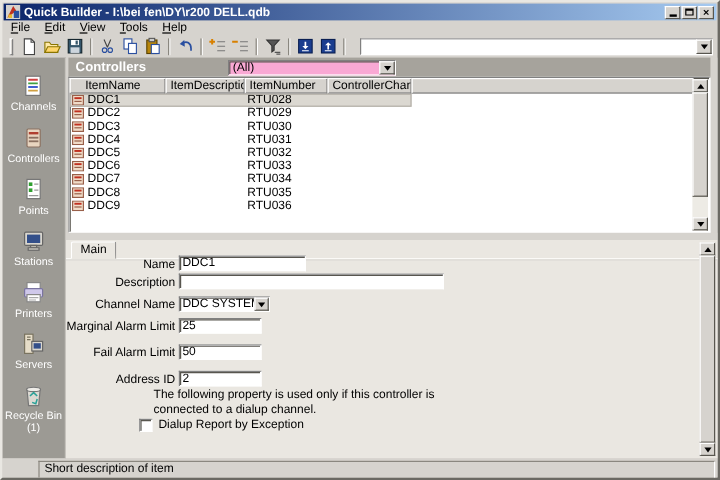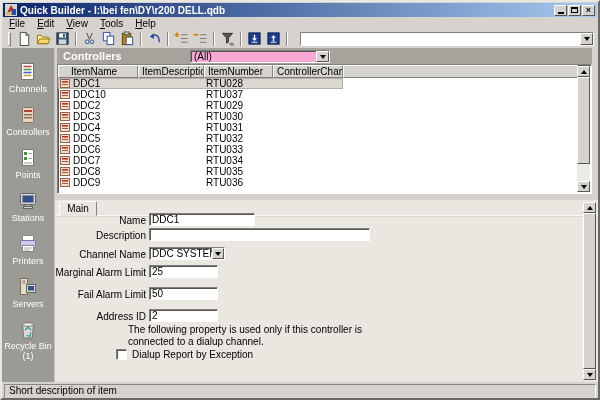--- a/index.html
+++ b/index.html
@@ -106,21 +106,21 @@
   .xval{flex:1;line-height:11px;padding:0 2px;overflow:hidden;white-space:nowrap;}
   .xbtn{width:12px;background:var(--c-face,#d6d3ce);border:1px solid;border-color:#fff #58564f #58564f #fff;
     display:flex;align-items:center;justify-content:center;flex:none;}
   .note{position:absolute;left:73px;top:124px;width:272px;line-height:12px;}
   .checkbox-row{top:147px;left:61px;display:flex;align-items:center;}
   .xcheck{width:11px;height:11px;background:#fff;border:1px solid;border-color:#808080 #fff #fff #808080;
     box-shadow:inset 1px 1px 0 #58564f;flex:none;}
   .cblabel{margin-left:5px;line-height:11px;}
   
   .statusbar{position:absolute;left:0;right:0;bottom:0;height:16px;background:var(--c-face,#d6d3ce);padding:2px;}
-  .status-panel{height:16px;border:1px solid;border-color:#8a877f #fff #fff #8a877f;padding:0 4px;line-height:11px;}
+  .status-panel{height:16px;border:1px solid;border-color:#8a877f #fff #fff #8a877f;padding:0 4px;line-height:11px;margin-left:28px;}
 </style>
 </head>
 <body>
 
 <div class="window">
 
   <div class="titlebar">
     <span class="app-icon">
       <svg viewBox="0 0 12 12">
           <rect width="12" height="12" fill="#d6d3ce"></rect>
@@ -383,35 +383,20 @@
                 <svg viewBox="0 0 10 9">
                   <rect x="0.5" y="0.5" width="9" height="8" fill="#f0dcc8" stroke="#99604a"></rect>
                   <rect x="2" y="2" width="6" height="1.6" fill="#c03020"></rect>
                   <rect x="2" y="5" width="6" height="1" fill="#99604a"></rect>
                 </svg>
               </span>
               <span>DDC1</span>
             </span>
             <span class="lc c1"></span>
             <span class="lc c2">RTU028</span>
-            <span class="lc c3"></span>
-          </div>
-          <div class="lrow">
-            <span class="lc c0">
-              <span class="ricon">
-                <svg viewBox="0 0 10 9">
-                  <rect x="0.5" y="0.5" width="9" height="8" fill="#f0dcc8" stroke="#99604a"></rect>
-                  <rect x="2" y="2" width="6" height="1.6" fill="#c03020"></rect>
-                  <rect x="2" y="5" width="6" height="1" fill="#99604a"></rect>
-                </svg>
-              </span>
-              <span>DDC10</span>
-            </span>
-            <span class="lc c1"></span>
-            <span class="lc c2">RTU037</span>
             <span class="lc c3"></span>
           </div>
           <div class="lrow">
             <span class="lc c0">
               <span class="ricon">
                 <svg viewBox="0 0 10 9">
                   <rect x="0.5" y="0.5" width="9" height="8" fill="#f0dcc8" stroke="#99604a"></rect>
                   <rect x="2" y="2" width="6" height="1.6" fill="#c03020"></rect>
                   <rect x="2" y="5" width="6" height="1" fill="#99604a"></rect>
                 </svg>

